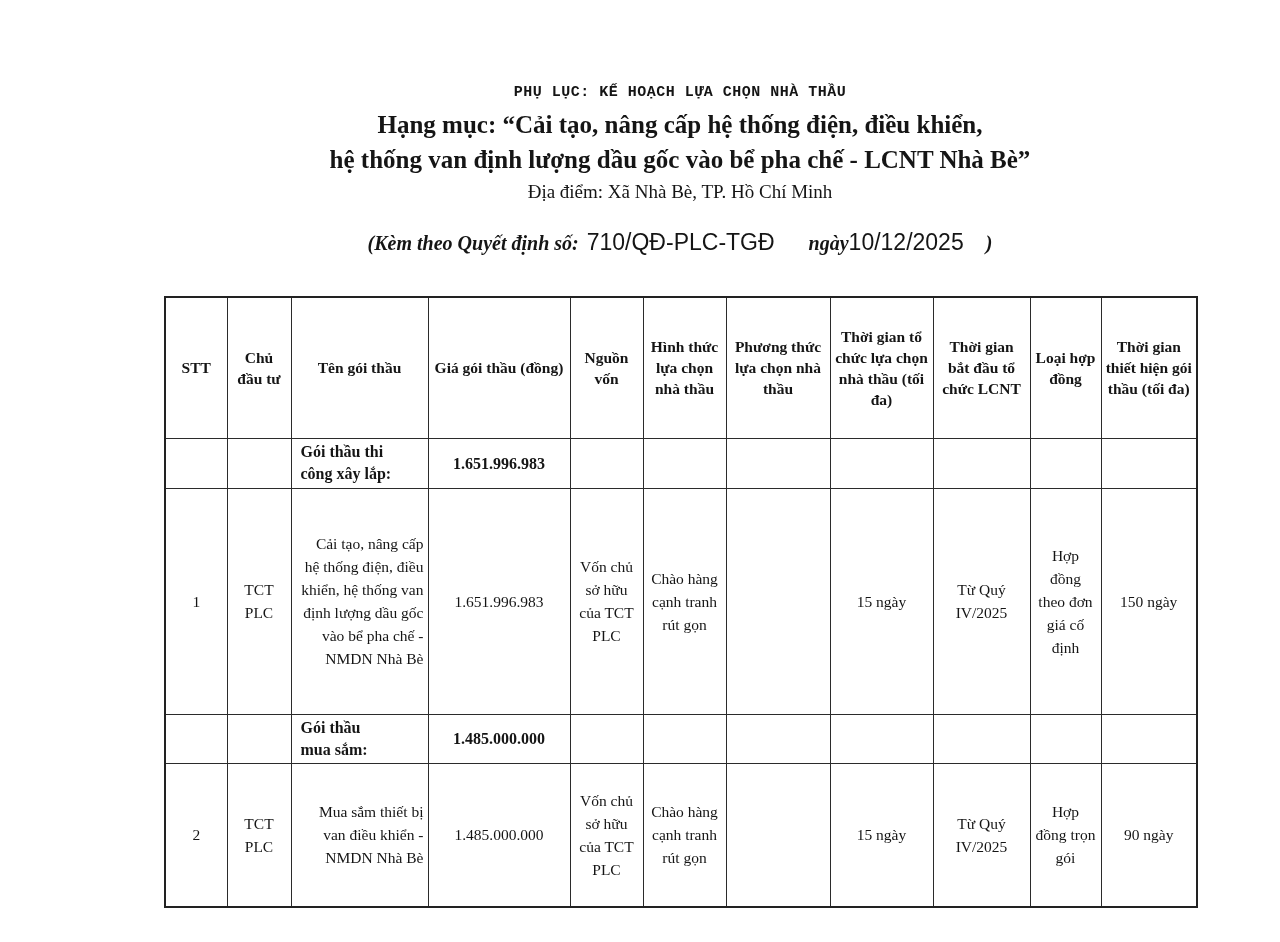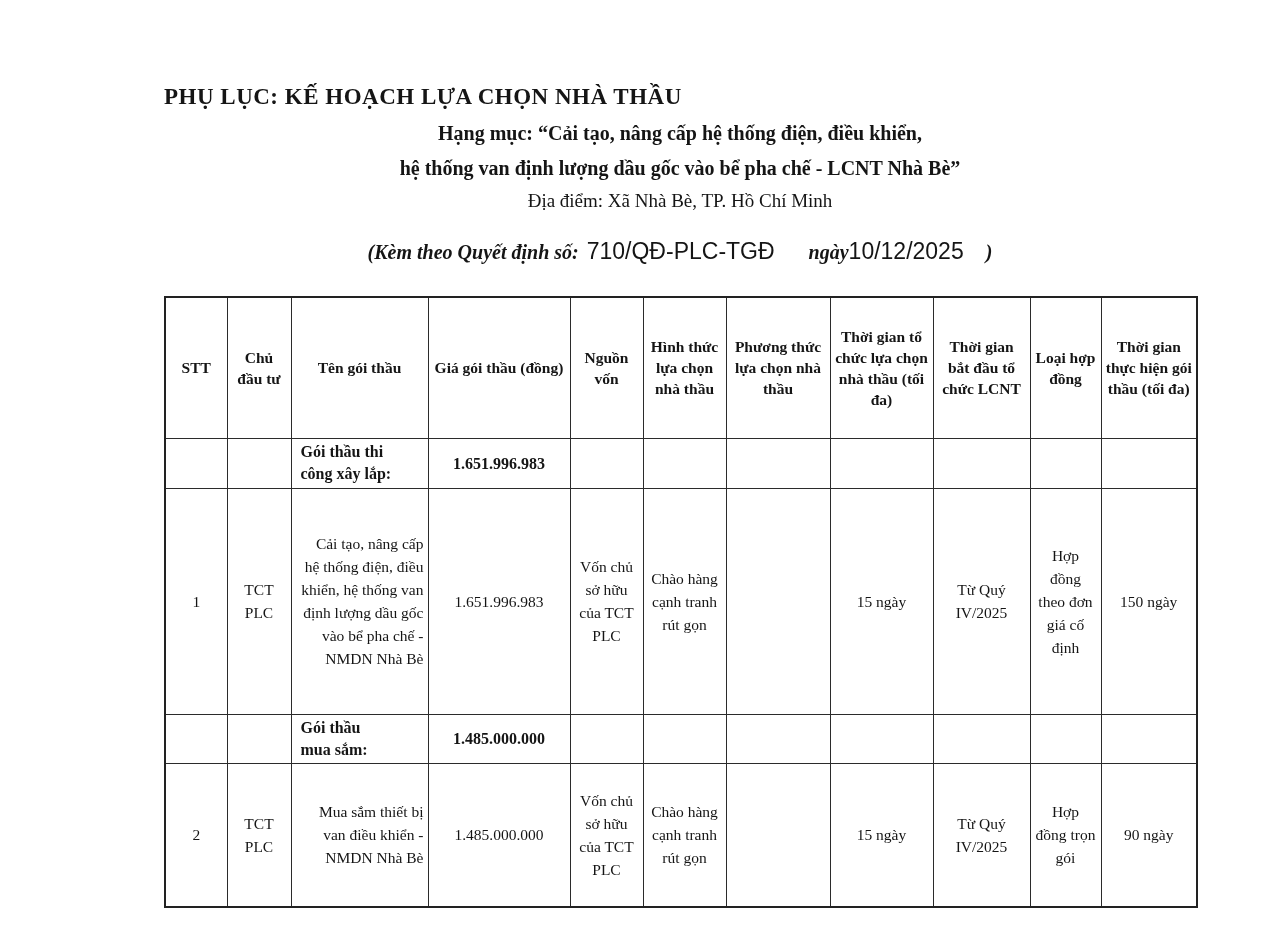--- a/index.html
+++ b/index.html
@@ -18,29 +18,30 @@
     height: 942px;
     background: #ffffff;
   }
   .content {
     position: absolute;
     left: 164px;
     top: 84px;
     width: 1032px;
   }
   .doc-title {
-    text-align: left;
-    font-size: 23px;
+    text-align: center;
+    font-size: 15px;
     font-weight: bold;
     letter-spacing: 0.5px;
     margin: 0 0 10px 0;
+    font-family: Liberation Mono, monospace;
   }
   .doc-subtitle {
     text-align: center;
-    font-size: 20px;
+    font-size: 25px;
     font-weight: bold;
     line-height: 27px;
     margin: 8px;
   }
   .doc-location {
     text-align: center;
     font-size: 19px;
     font-weight: normal;
     margin: 4px 0 0 0;
   }
@@ -153,21 +154,21 @@
         <th class="hdr">STT</th>
         <th class="hdr">Chủ đầu tư</th>
         <th class="hdr">Tên gói thầu</th>
         <th class="hdr">Giá gói thầu (đồng)</th>
         <th class="hdr">Nguồn vốn</th>
         <th class="hdr">Hình thức lựa chọn nhà thầu</th>
         <th class="hdr">Phương thức lựa chọn nhà thầu</th>
         <th class="hdr">Thời gian tổ chức lựa chọn nhà thầu (tối đa)</th>
         <th class="hdr">Thời gian bắt đầu tổ chức LCNT</th>
         <th class="hdr">Loại hợp đồng</th>
-        <th class="hdr">Thời gian thực hiện gói thầu (tối đa)</th>
+        <th class="hdr">Thời gian thiết hiện gói thầu (tối đa)</th>
       </tr>
     </thead>
     <tbody>
       <tr class="row-sum-1">
         <td class="cell"></td>
         <td class="cell"></td>
         <td class="cell-name sum-name">Gói thầu thi
 công xây lắp:</td>
         <td class="cell sum-price">1.651.996.983</td>
         <td class="cell"></td>

